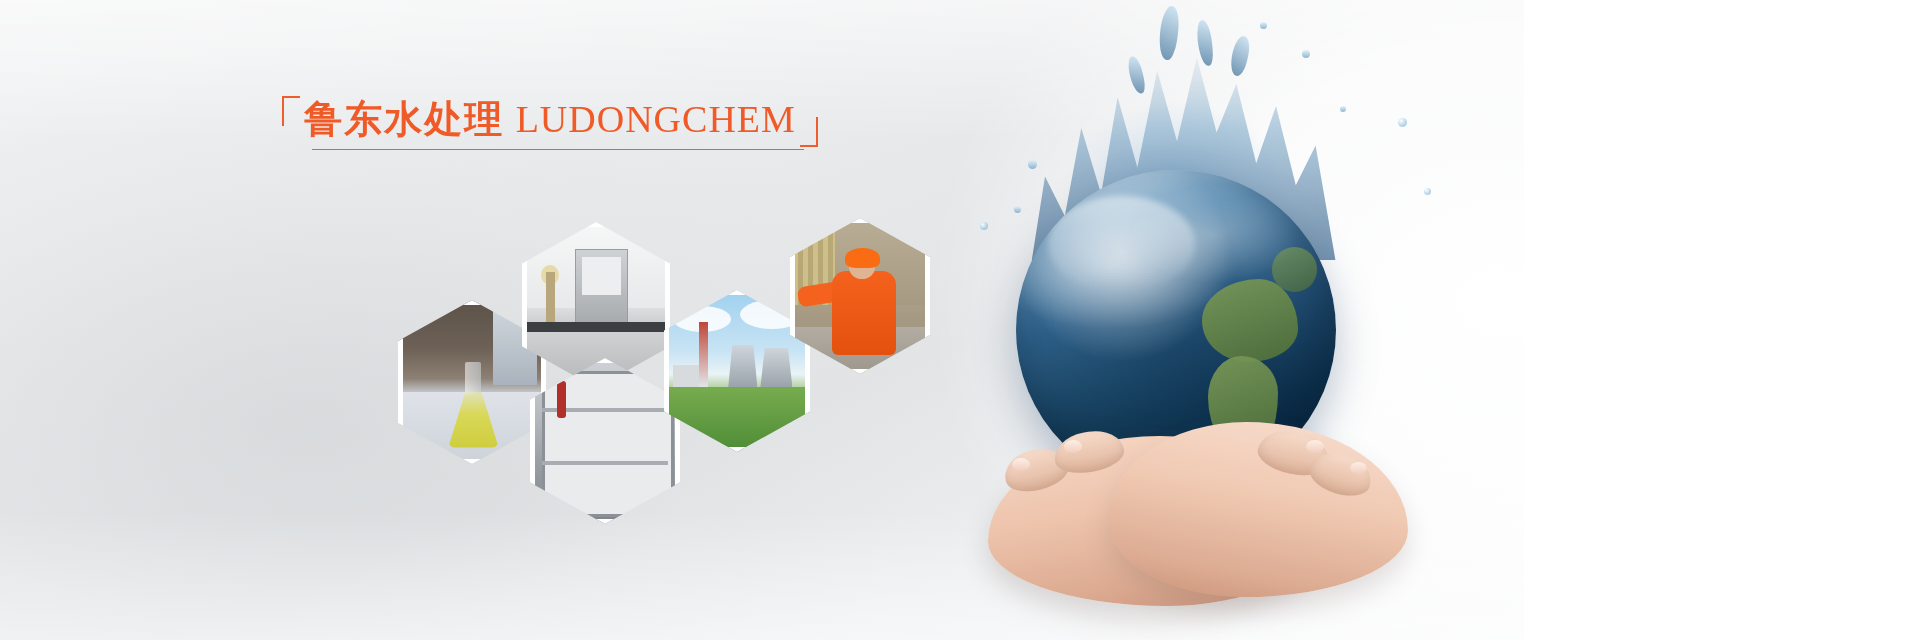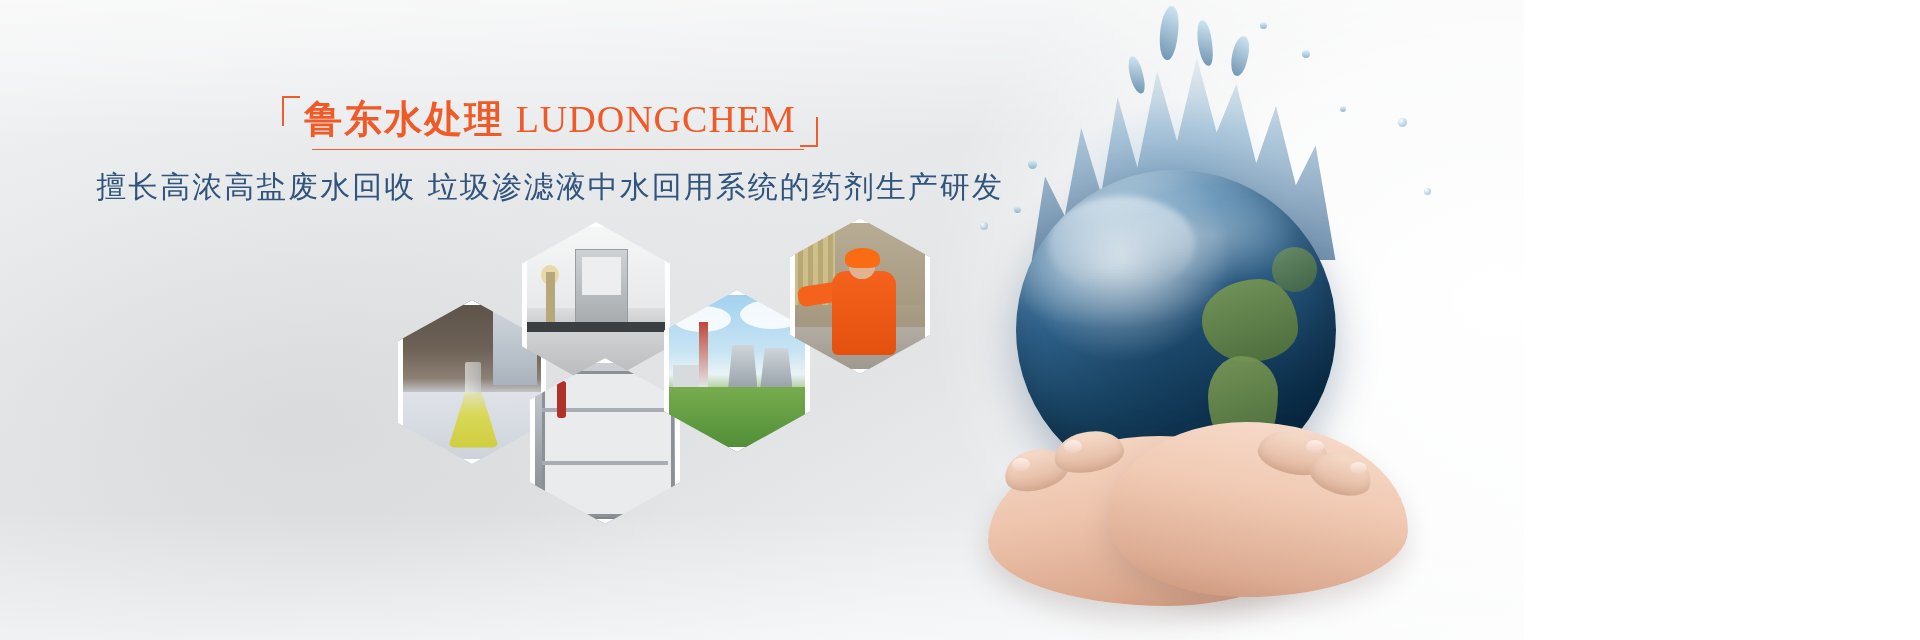--- a/index.html
+++ b/index.html
@@ -211,21 +211,20 @@
     <div class="title-box">
       <span class="br br-l"></span>
       <span class="br br-r"></span>
       <div class="title-txt">
         <span>鲁东水处理</span>
         <span class="en">LUDONGCHEM</span>
       </div>
       <span class="title-rule"></span>
     </div>
 
-    <div class="subtitle">擅长高浓高盐废水回收  垃圾渗滤液中水回用系统的药剂生产研发</div>
   </div>
 
   <div class="hex-cluster">
 
 
     <div class="hex" style="left:398px;top:300px;width:148px;height:164px;">
       <div class="inner p-flask">
         <span class="win"></span>
           <span class="tbl"></span>
         <span class="neck"></span>

